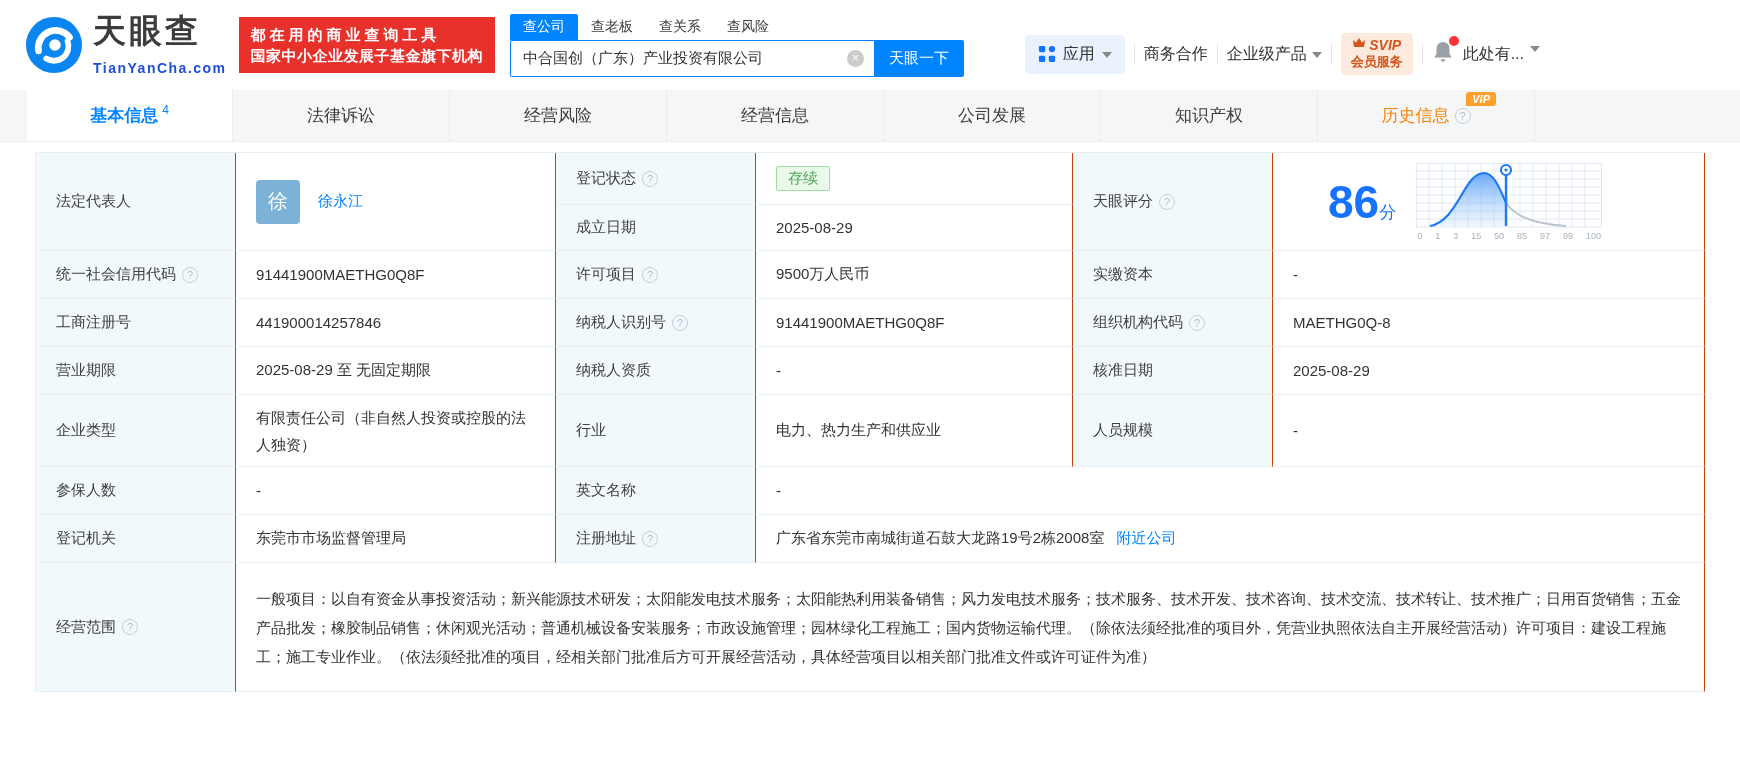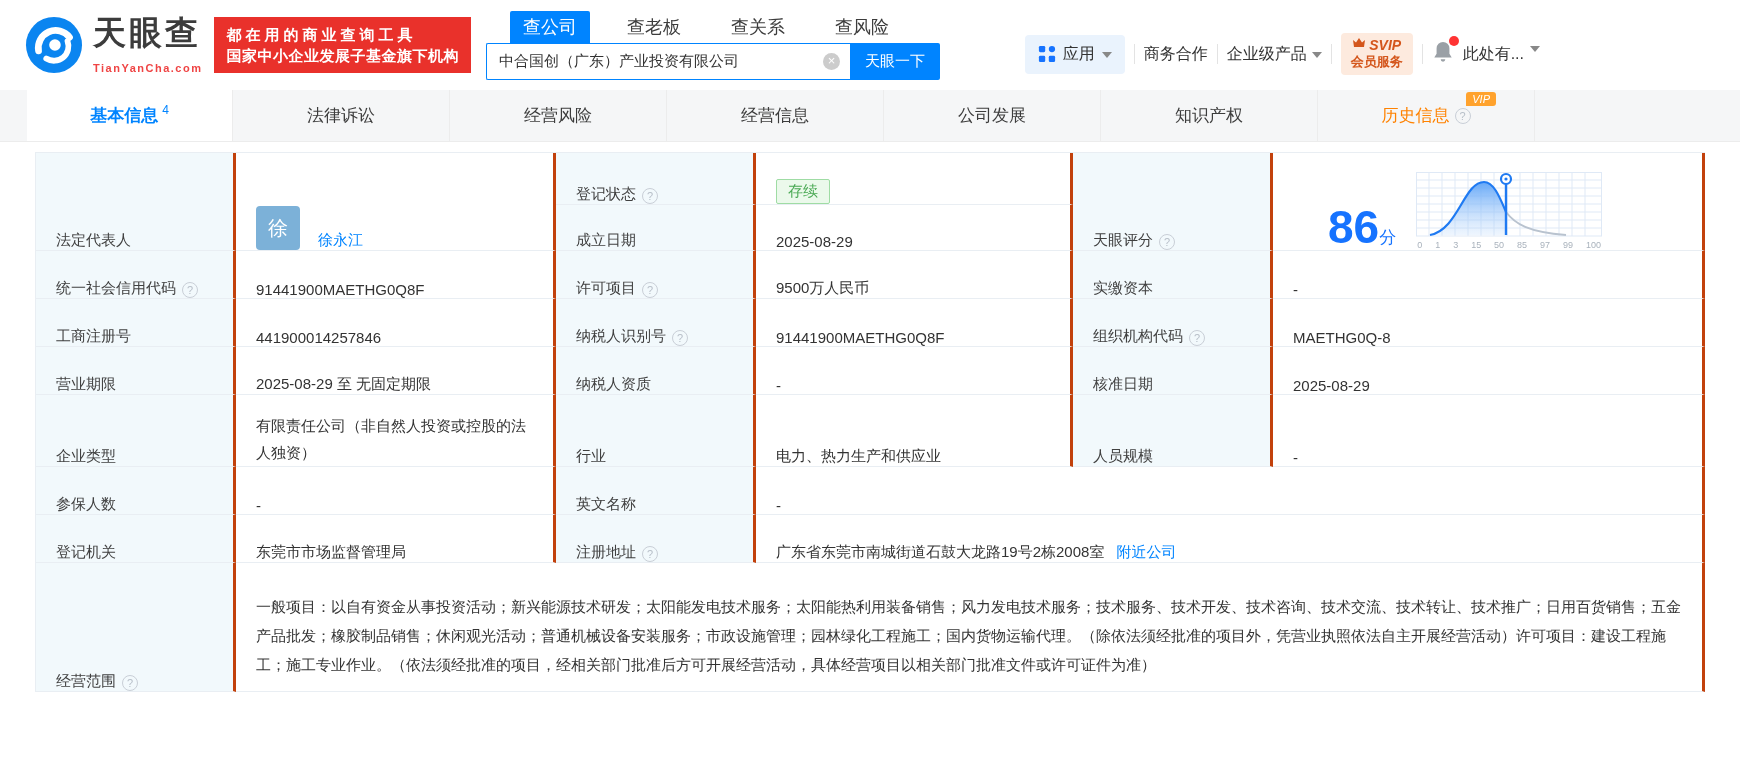--- a/index.html
+++ b/index.html
@@ -4,28 +4,28 @@
 <style>
   * { margin:0; padding:0; box-sizing:border-box; }
   html,body { width:1740px; height:768px; background:#fff; overflow:hidden;
     font-family:"Liberation Sans","DejaVu Sans",sans-serif; color:#333; }
 
   
   .header { height:90px; display:flex; align-items:center; padding-left:25px; background:#fff; position:relative; }
   .logo { display:flex; align-items:center; cursor:pointer; }
   .logo-icon { width:58px; height:58px; margin-right:10px; }
   .brand-name { font-size:33px; font-weight:bold; color:#3c3c3c; letter-spacing:3px; line-height:34px; }
-  .brand-domain { font-size:11px; font-weight:bold; color:#ef4444; letter-spacing:1.5px; margin-top:12px; }
+  .brand-domain { font-size:14px; font-weight:bold; color:#1d4ed8; letter-spacing:1.5px; margin-top:12px; }
   .slogan { margin-left:12px; background:#e9312b; color:#fff; padding:7px 12px; font-size:15px; font-weight:bold; line-height:21px; }
   .slogan .l1 { letter-spacing:4px; }
   .slogan .l2 { letter-spacing:.5px; }
 
   .search-area { margin-left:15px; width:492px; }
   .search-tabs { display:flex; align-items:flex-end; margin-bottom:0; }
-  .stab { font-size:18px; color:#3c3c3c; padding:4px 13px; cursor:pointer;margin-left:24px; }
+  .stab { font-size:14px; color:#3c3c3c; padding:4px 13px; cursor:pointer; }
   .stab.active { background:#0084ff; color:#fff; border-radius:2px 2px 0 0; }
   .search-row { display:flex; }
   .search-box { position:relative; width:364px; }
   .search-box input { width:100%; height:37px; border:1px solid #0084ff; border-right:none; padding:0 36px 0 12px;
     font-size:15px; color:#333; outline:none; border-radius:2px 0 0 2px; font-family:inherit; }
   .clear-btn { position:absolute; right:10px; top:10px; width:17px; height:17px; border-radius:50%; background:#ccc;
     color:#fff; text-align:center; line-height:16px; font-size:13px; cursor:pointer; }
   .clear-btn::after { content:"×"; }
   .search-btn { width:90px; height:37px; background:#0084ff; color:#fff; border:none; font-size:15px;
     cursor:pointer; border-radius:0 2px 2px 0; font-family:inherit; }
@@ -43,29 +43,29 @@
   .user-item { font-size:16px; color:#333; cursor:pointer; display:flex; align-items:flex-start; gap:6px; }
 
   
   .tabbar { height:52px; background:#f5f6f7; display:flex; padding-left:27px; border-bottom:1px solid #ececec; }
   .tab { width:217px; display:flex; align-items:center; justify-content:center; font-size:17px; color:#3c3c3c;
     cursor:pointer; border-right:1px solid #ececec; position:relative; }
   .tab:first-child { width:206px; }
   .tab.active { background:#fff; color:#0084ff; font-weight:bold; }
   .tab .cnt { font-size:12px; color:#0084ff; margin-left:4px; align-self:flex-start; margin-top:13px; font-weight:normal; }
   .tab.vip-tab { color:#ff8200; }
-  .vip-ribbon { position:absolute; top:2px; right:38px; background:#ffa22d; color:#fff; font-size:11px; font-weight:normal;
+  .vip-ribbon { position:absolute; top:2px; right:38px; background:#ffa22d; color:#fff; font-size:11px; font-weight:bold;
     font-style:italic; padding:1px 6px; border-radius:3px 3px 3px 0; }
 
   
   .grid { display:grid; margin:10px 35px 0; border-top:1px solid #e9eef3; border-left:1px solid #e9eef3;
     grid-template-columns:200px 320px 200px 317px 200px 1fr;
     grid-template-rows:52px 46px 48px 48px 48px 72px 48px 48px 129px;
     font-size:15px; }
-  .cell { border-right:3px solid #c2410c; border-bottom:1px solid #e9eef3; display:flex; align-items:flex-end;
+  .cell { border-right:1px solid #c2410c; border-bottom:1px solid #e9eef3; display:flex; align-items:center;
     padding:0 20px; background:#fff; gap:6px; }
   .lbl { background:#f2f9fc; color:#404040; }
   .rspan2 { grid-row:span 2; }
   .cspan-rest { grid-column:4 / 7; }
   .cspan-scope { grid-column:2 / 7; padding:12px 20px; line-height:29px; }
   .q { display:inline-block; width:16px; height:16px; border:1px solid #c9cfd7; border-radius:50%; color:#b7bfc8;
     font-size:11px; line-height:14px; text-align:center; cursor:pointer; flex:none; }
   .q::after { content:"?"; }
   .link { color:#0084ff; cursor:pointer; text-decoration:none; }
   .avatar { width:44px; height:44px; border-radius:4px; background:#7cb1d8; color:#fff; font-size:20px;

